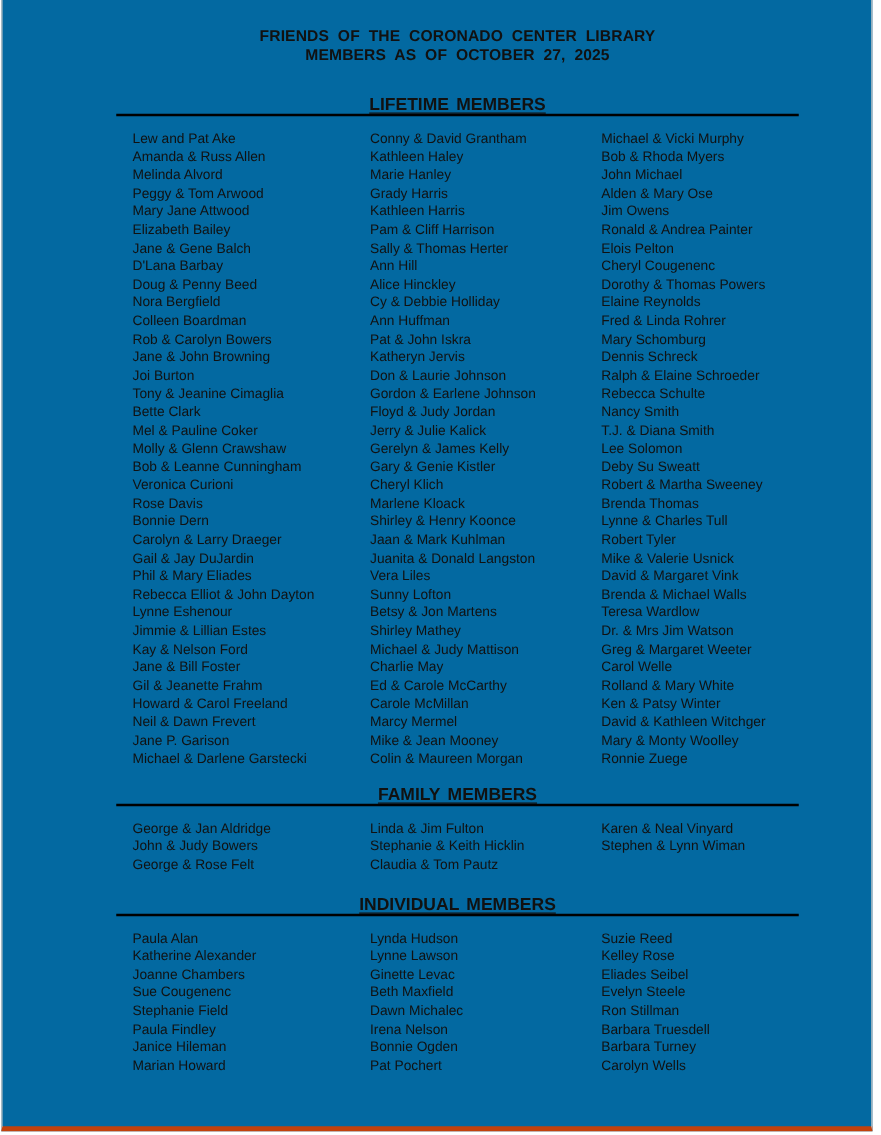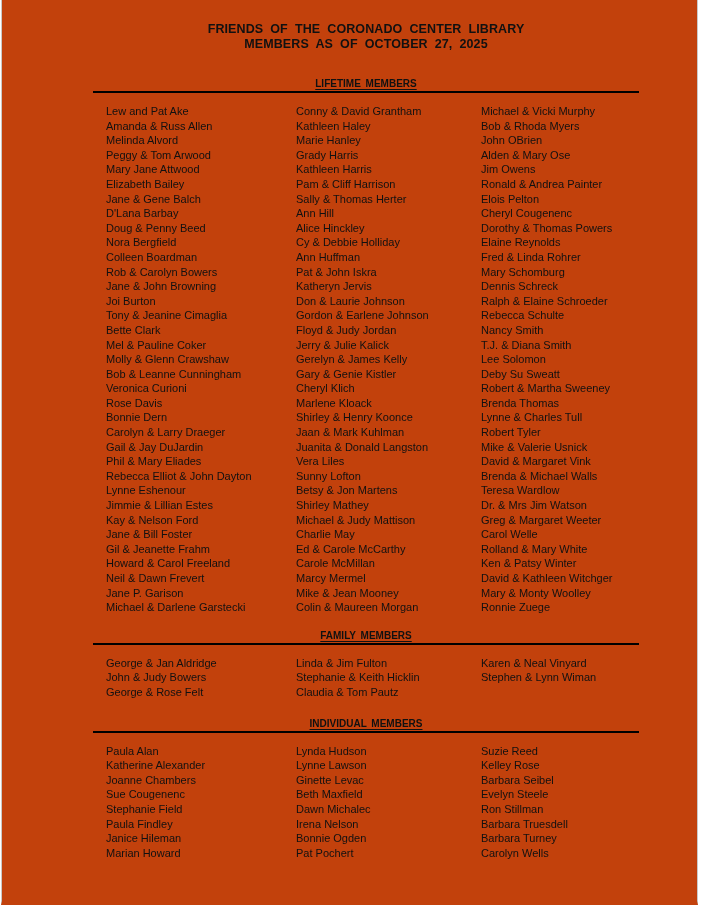--- a/index.html
+++ b/index.html
@@ -14,42 +14,42 @@
     font-family: "Liberation Sans", sans-serif;
     color: #111111;
     overflow: hidden;
   }
   .page {
     position: absolute;
     top: 0;
     left: 1px;
     right: 7px;
     bottom: 3px;
-    background: #c2410c;
+    background: #0369a1;
     border-left: 1px solid #c9c9c9;
     border-right: 1px solid #c9c9c9;
     border-bottom: 4px solid #c2410c;
   }
   .content {
     margin: 0 58px 0 91px; 
   }
   .doc-title {
     padding-top: 22px;
     text-align: center;
     font-weight: bold;
     font-size: 12.5px;
     line-height: 15px;
     word-spacing: 3.5px;
     letter-spacing: 0.1px;
   }
   .section { margin-top: 0; }
   .section-head {
     text-align: center;
     font-weight: bold;
-    font-size: 10px;
+    font-size: 14px;
     line-height: 11px;
     word-spacing: 2px;
   }
   .section-head .head-text {
     text-decoration: underline;
     text-underline-offset: 2px;
   }
   .section-rule {
     height: 2px;
     background: #000000;
@@ -159,21 +159,21 @@
               <div class="member">Charlie May</div>
               <div class="member">Ed &amp; Carole McCarthy</div>
               <div class="member">Carole McMillan</div>
               <div class="member">Marcy Mermel</div>
               <div class="member">Mike &amp; Jean Mooney</div>
               <div class="member">Colin &amp; Maureen Morgan</div>
             </div>
             <div class="col">
               <div class="member">Michael &amp; Vicki Murphy</div>
               <div class="member">Bob &amp; Rhoda Myers</div>
-              <div class="member">John OBrien</div>
+              <div class="member">John Michael</div>
               <div class="member">Alden &amp; Mary Ose</div>
               <div class="member">Jim Owens</div>
               <div class="member">Ronald &amp; Andrea Painter</div>
               <div class="member">Elois Pelton</div>
               <div class="member">Cheryl Cougenenc</div>
               <div class="member">Dorothy &amp; Thomas Powers</div>
               <div class="member">Elaine Reynolds</div>
               <div class="member">Fred &amp; Linda Rohrer</div>
               <div class="member">Mary Schomburg</div>
               <div class="member">Dennis Schreck</div>
@@ -248,21 +248,21 @@
               <div class="member">Ginette Levac</div>
               <div class="member">Beth Maxfield</div>
               <div class="member">Dawn Michalec</div>
               <div class="member">Irena Nelson</div>
               <div class="member">Bonnie Ogden</div>
               <div class="member">Pat Pochert</div>
             </div>
             <div class="col">
               <div class="member">Suzie Reed</div>
               <div class="member">Kelley Rose</div>
-              <div class="member">Barbara Seibel</div>
+              <div class="member">Eliades Seibel</div>
               <div class="member">Evelyn Steele</div>
               <div class="member">Ron Stillman</div>
               <div class="member">Barbara Truesdell</div>
               <div class="member">Barbara Turney</div>
               <div class="member">Carolyn Wells</div>
             </div>
           </div>
   </div>
 </div>
 

